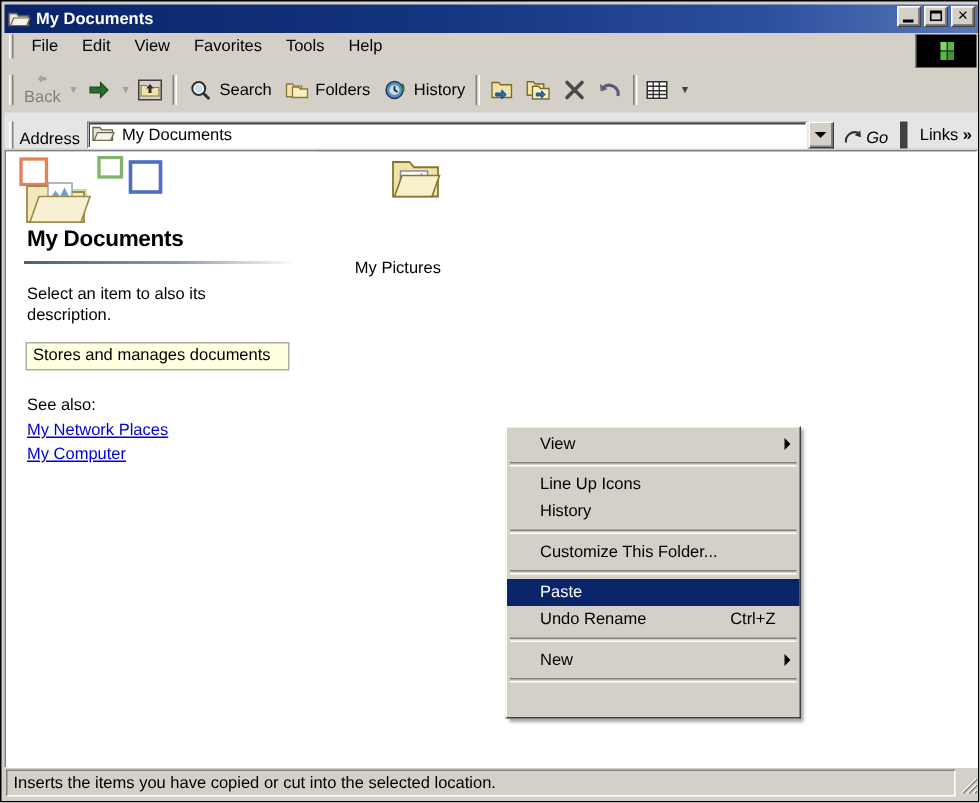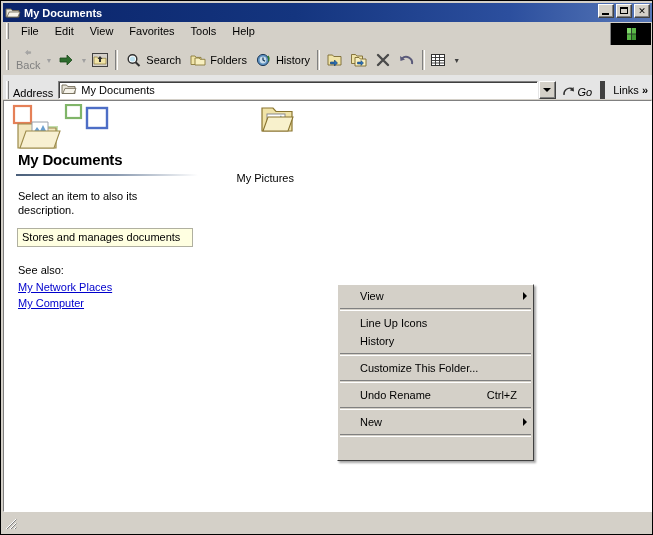--- a/index.html
+++ b/index.html
@@ -652,38 +652,42 @@
         <span>Line Up Icons</span>
       </div>
       <div class="ctx-item">
         <span>History</span>
       </div>
       <div class="ctx-sep"></div>
       <div class="ctx-item">
         <span>Customize This Folder...</span>
       </div>
       <div class="ctx-sep"></div>
+      <div class="ctx-item selected">
+        <span>Paste</span>
+      </div>
       <div class="ctx-item">
         <span>Undo Rename</span>
         <span class="ctx-accel">Ctrl+Z</span>
       </div>
       <div class="ctx-sep"></div>
       <div class="ctx-item">
         <span>New</span>
         <span class="ctx-sub"></span>
       </div>
       <div class="ctx-sep"></div>
       <div class="ctx-item">
         <span></span>
       </div>
     </div>
 
   </div>
 
   <div id="statusbar">
+    <div id="status-panel">Inserts the items you have copied or cut into the selected location.</div>
     <div id="status-grip">
       <svg width="14" height="18" viewBox="0 0 14 18">
         <g stroke="#ffffff" stroke-width="1">
           <line x1="11" y1="16" x2="13" y2="14"></line>
           <line x1="7" y1="16" x2="13" y2="10"></line>
           <line x1="3" y1="16" x2="13" y2="6"></line>
         </g>
         <g stroke="#808080" stroke-width="1">
           <line x1="12" y1="16" x2="13.5" y2="14.5"></line>
           <line x1="8" y1="16" x2="13.5" y2="10.5"></line>

